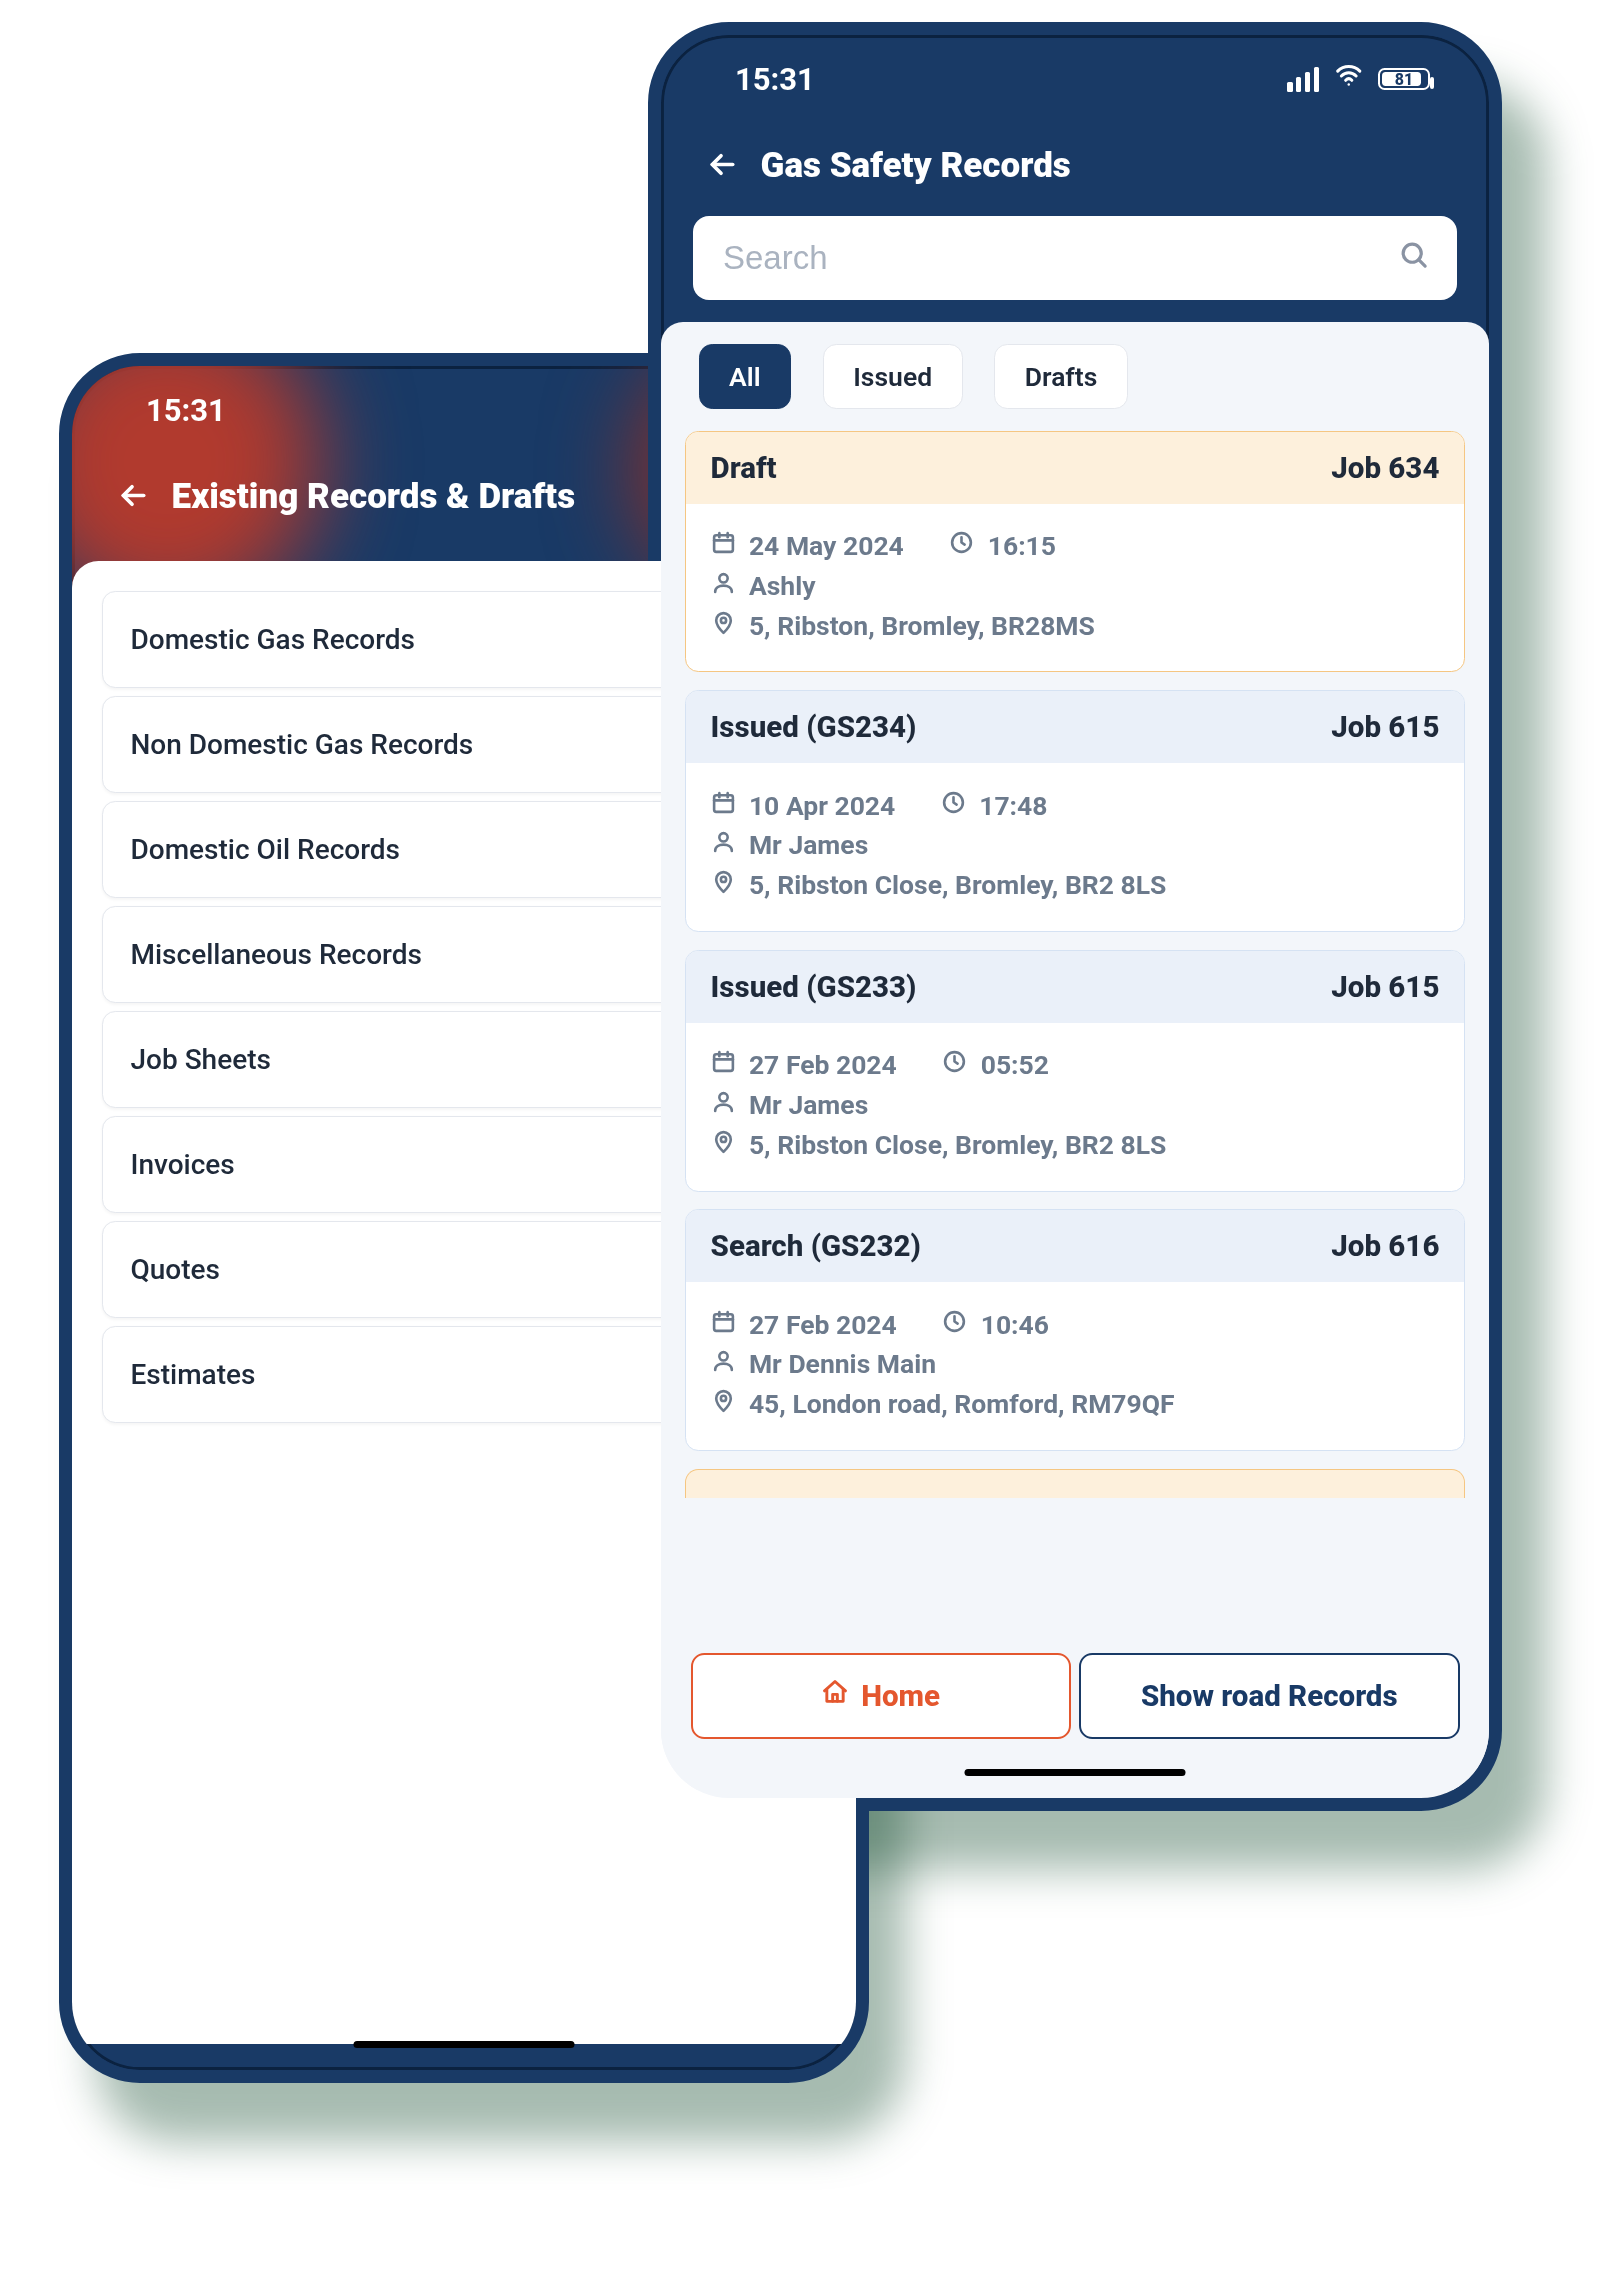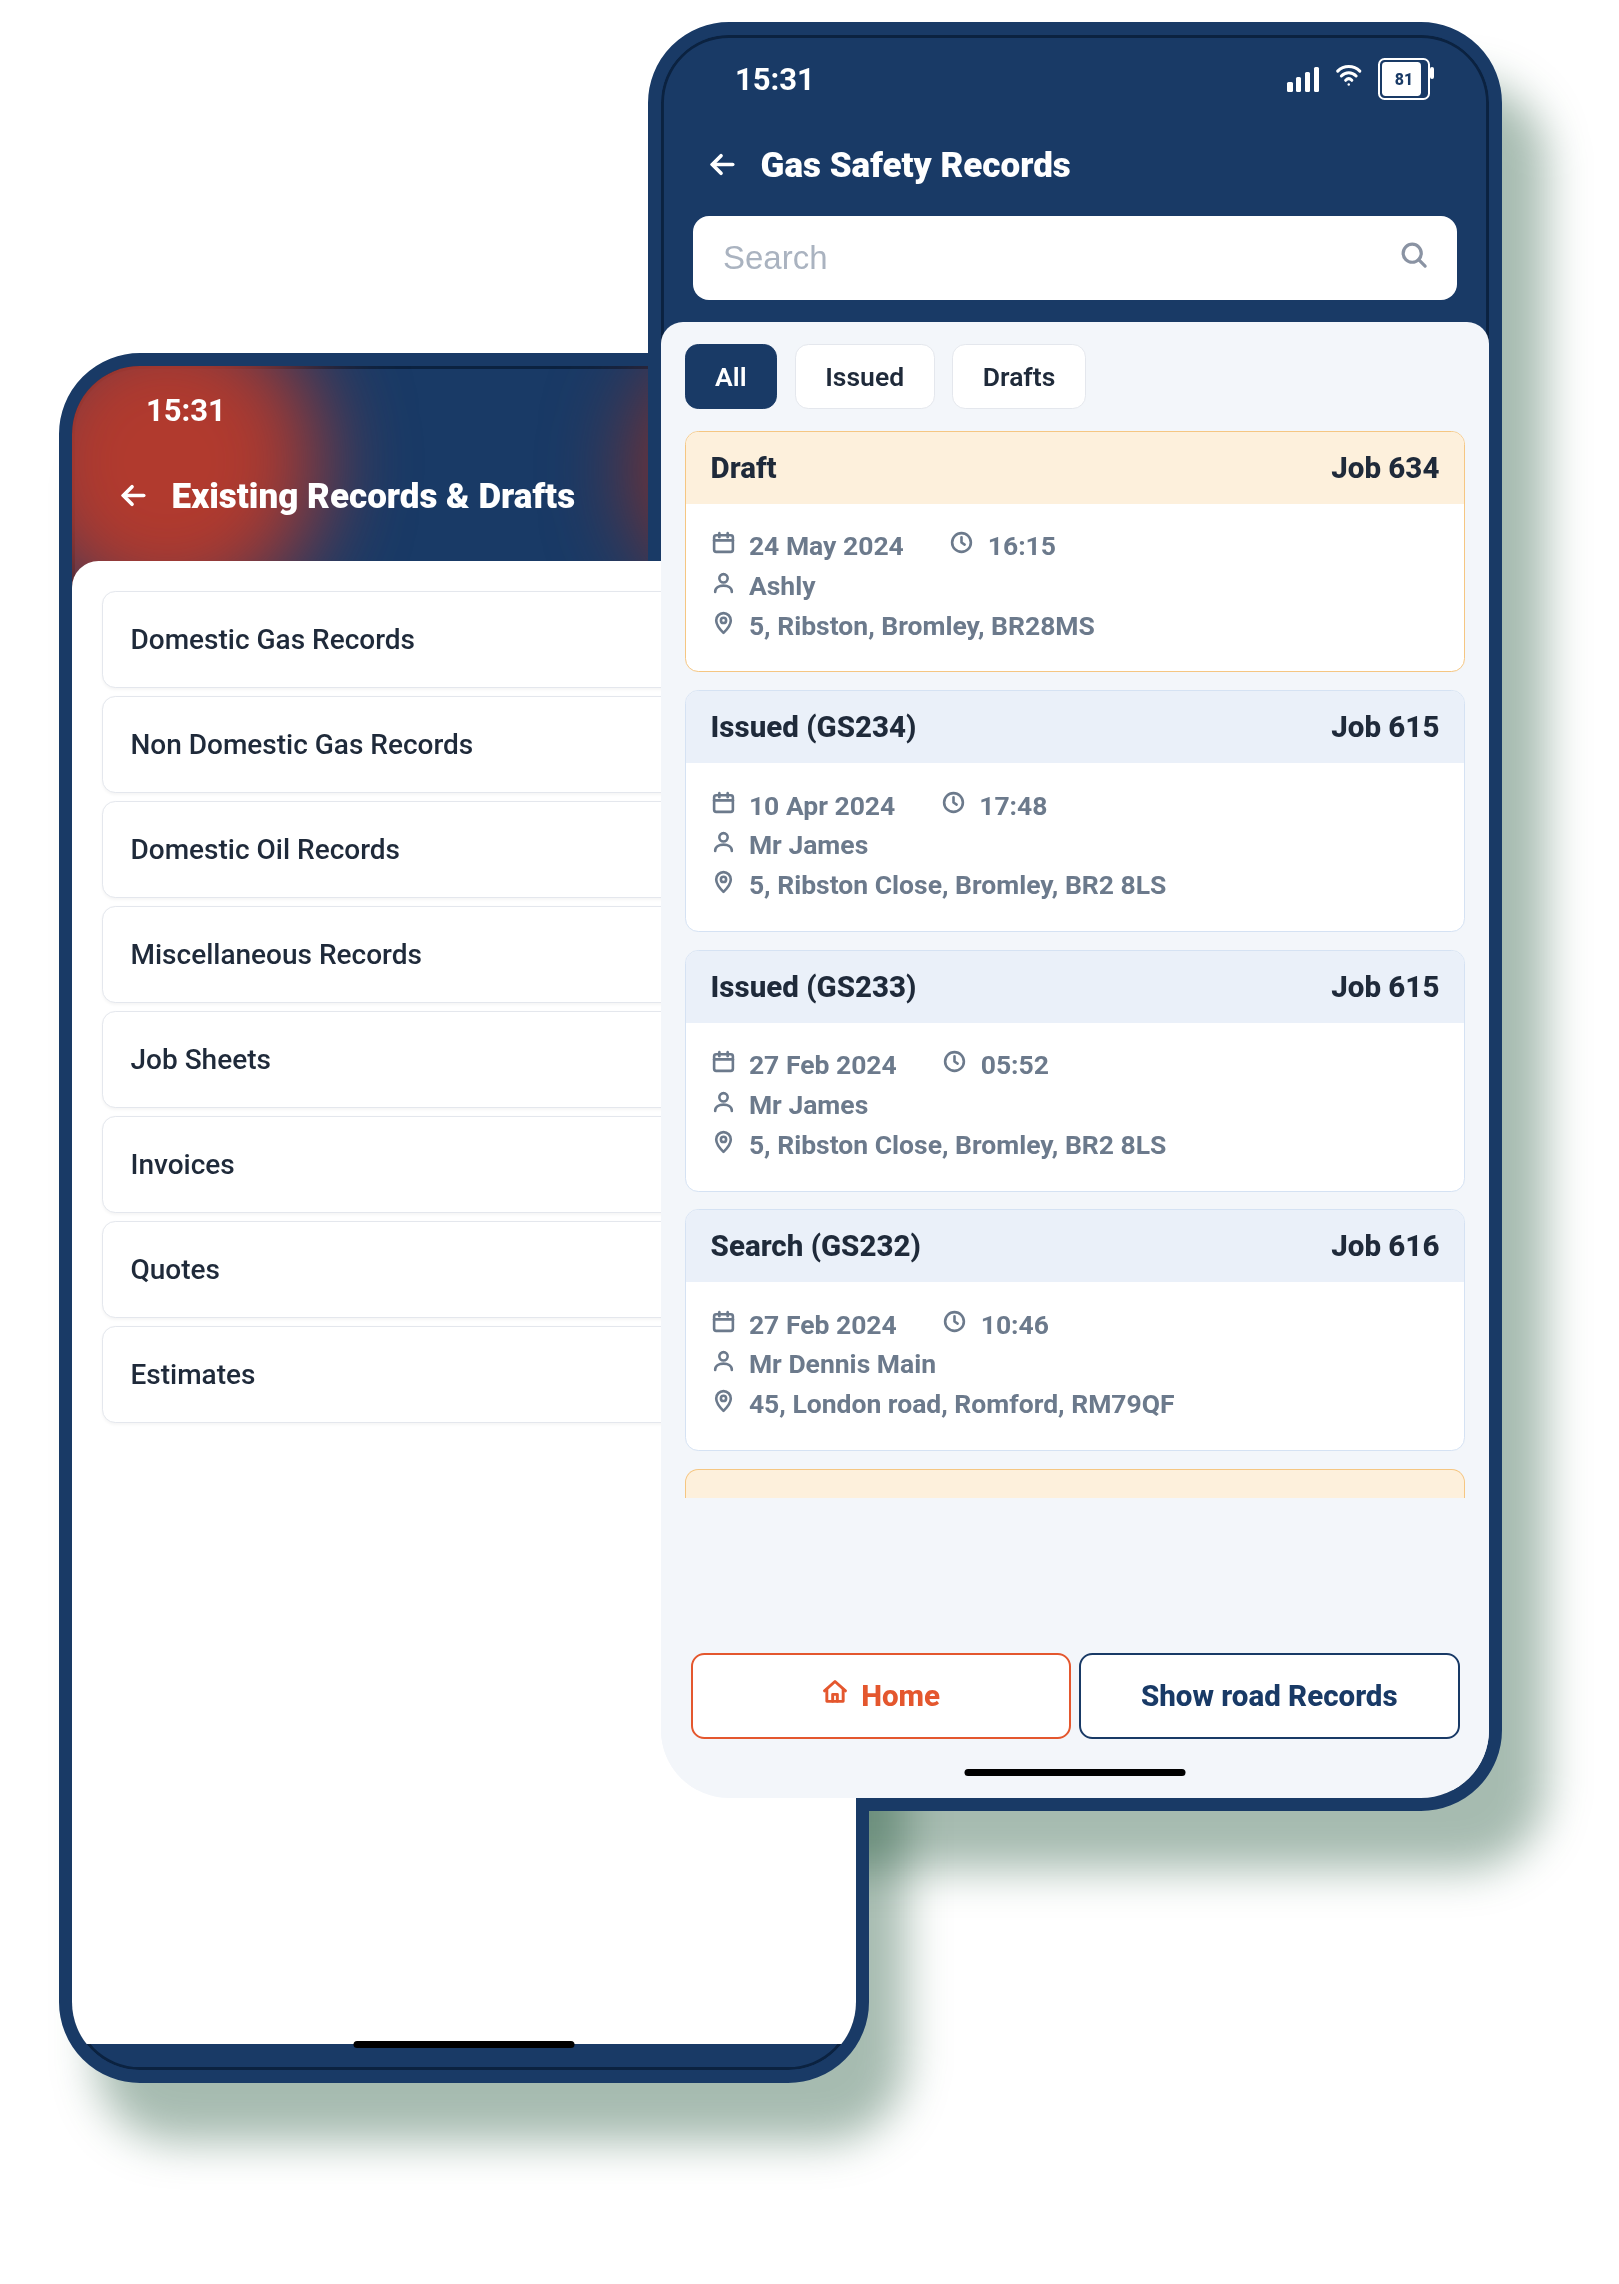--- a/index.html
+++ b/index.html
@@ -59,21 +59,21 @@
     font-size: 31px;
   }
   .status-icons { display: flex; align-items: center; gap: 14.7px; }
   .signal-bars { display: flex; align-items: flex-end; gap: 3.7px; height: 25px; }
   .signal-bars span { width: 5.2px; background: #fff; border-radius: 1.5px; }
   .signal-bars span:nth-child(1){height:40%;} .signal-bars span:nth-child(2){height:60%;} .signal-bars span:nth-child(3){height:80%;} .signal-bars span:nth-child(4){height:100%;}
   .battery {
     display: flex; align-items: center; gap: 2.9px;
   }
   .battery-body {
-    width: 52px; height: 42px; border: 2.2px solid #fff; border-radius: 6.6px; position: relative;
+    width: 52px; height: 22px; border: 2.2px solid #fff; border-radius: 6.6px; position: relative;
     display:flex; align-items:center; justify-content:center;
   }
   .battery-body::after { content:""; position:absolute; right:-5.9px; top:7.4px; width:3.7px; height:11.8px; background:#fff; border-radius:2.2px; }
   .battery-fill { position:absolute; left:2.2px; top:2.2px; bottom:2.2px; width:80%; background:#fff; border-radius:3.7px; }
   .battery-text { position: relative; font-size: 16px; font-weight:800; color: var(--navy); z-index:1; }
 
   
   .header-row {
     position: relative; z-index: 2;
     display: flex; align-items: center; gap: 20.6px;
@@ -127,21 +127,21 @@
     position: relative; z-index: 2;
     background: var(--screen-bg);
     border-radius: 22px 22px 0 0;
     padding: 22px 23.6px 147px;
     height: calc(100% - 295px);
     overflow: hidden;
   }
   .tabs { display: flex; gap: 17.7px; margin-bottom: 22px; }
   .tab {
     padding: 16px 29.5px; border-radius: 13.3px; font-size: 26.5px; font-weight: 600;
-    background: #fff; border: 1.5px solid var(--border-gray); color: var(--text-dark);
+    background: #fff; border: 1.5px solid var(--border-gray); color: var(--text-dark); margin-left: 14px;
   }
   .tab.active { background: var(--navy); color: #fff; border-color: var(--navy); }
 
   .record-card {
     border-radius: 13.3px; overflow: hidden; margin-bottom: 17.7px;
     border: 1.5px solid var(--issued-border); background: #fff;
   }
   .record-card.draft { border-color: var(--draft-border); }
   .card-head {
     display: flex; justify-content: space-between; align-items: flex-end;

